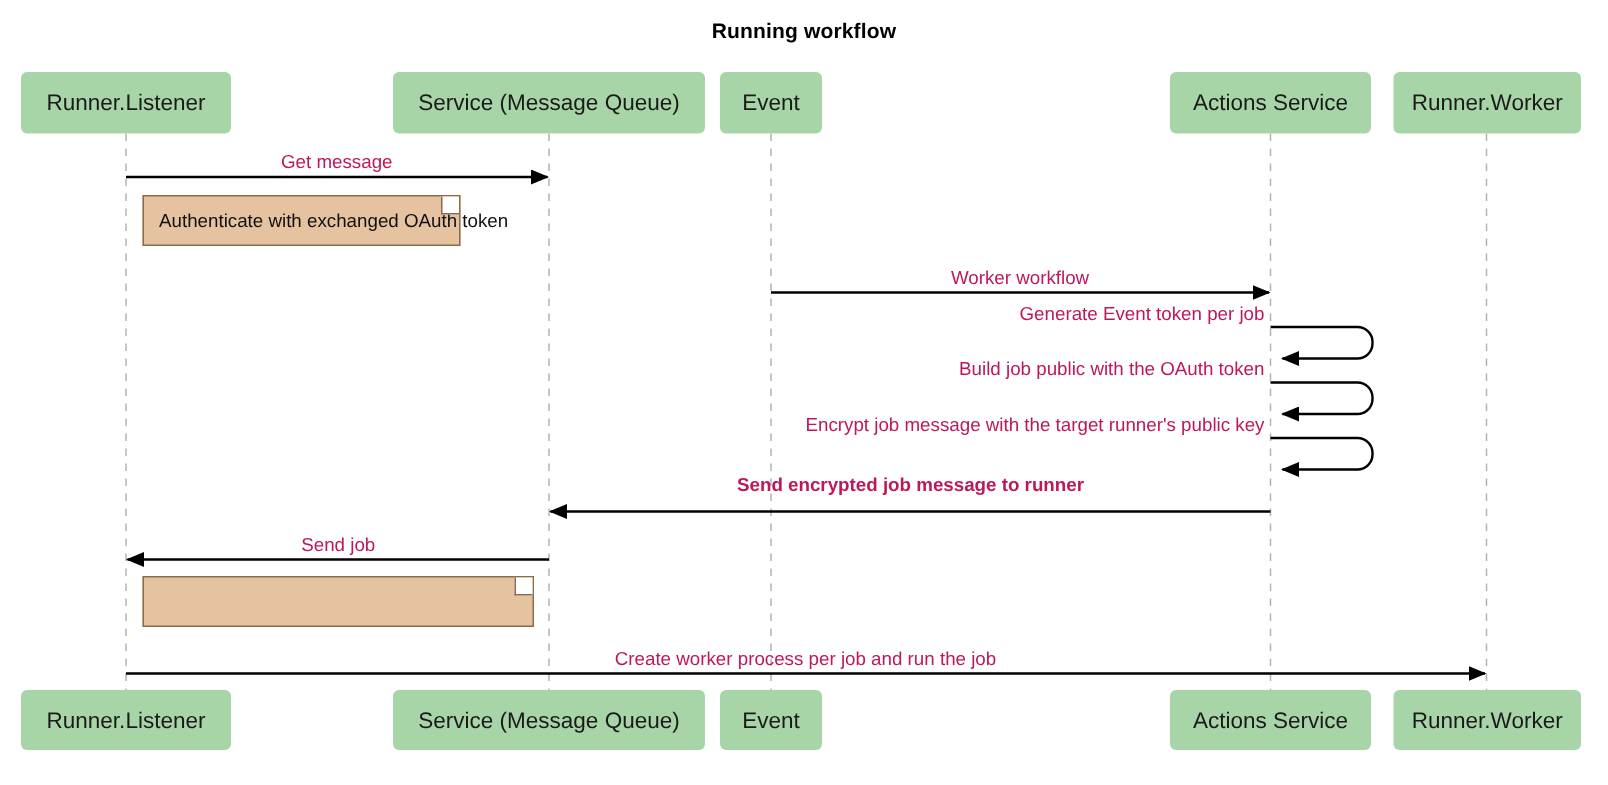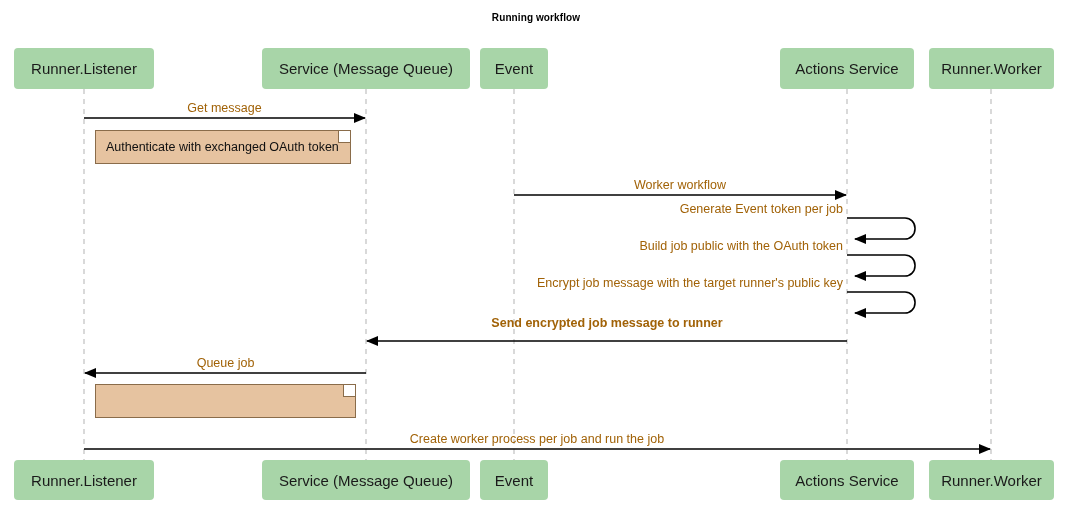--- a/index.html
+++ b/index.html
@@ -1,21 +1,21 @@
 <!DOCTYPE html>
 <html><head>
 <meta charset="utf-8">
 <style>
   html,body{margin:0;padding:0;background:#ffffff;}
   body{font-family:"Liberation Sans",sans-serif;}
   #canvas{position:relative;width:1072px;height:523px;background:#ffffff;overflow:hidden;}
   #svgroot{position:absolute;left:0;top:0;width:1072px;height:523px;}
 
   .diagram-title{
-    position:absolute;text-align:center;font-weight:bold;font-size:10px;color:#000;
+    position:absolute;text-align:center;font-weight:bold;font-size:14px;color:#000;
     white-space:nowrap;letter-spacing:0.1px;
   }
 
   .participant-box{
     position:absolute;box-sizing:border-box;
     background:#a8d5a8;border-radius:4px;
     display:flex;align-items:center;justify-content:center;
     font-size:15px;color:#1a1a1a;white-space:nowrap;
   }
 
@@ -30,21 +30,21 @@
     position:absolute;top:0;right:0;width:11px;height:11px;
     background:linear-gradient(225deg,#ffffff 0%,#ffffff 48%,#8a6c4a 48%,#8a6c4a 60%,#d9b governs 60%);
   }
   .note-fold{
     background:#ffffff;
     border-left:1px solid #8a6c4a;
     border-bottom:1px solid #8a6c4a;
   }
 
   .msg-label{
-    position:absolute;font-size:12.5px;color:#a16207;white-space:nowrap;
+    position:absolute;font-size:12.5px;color:#be185d;white-space:nowrap;
     text-align:center;
   }
   .msg-label.right-align{text-align:right;}
 </style>
 </head>
 <body>
 
 <div id="canvas">
 
   <svg id="svgroot" viewBox="0 0 1072 523" xmlns="http://www.w3.org/2000/svg">
@@ -102,32 +102,32 @@
         <span>Event</span>
       </div>
       <div class="participant-box" style="left: 780px; top: 460px; width: 134px; height: 40px;">
         <span>Actions Service</span>
       </div>
       <div class="participant-box" style="left: 929px; top: 460px; width: 125px; height: 40px;">
         <span>Runner.Worker</span>
       </div>
     </div>
   <div id="notes-layer">
-      <div class="note-box" style="left: 95px; top: 130px; width: 256px; height: 34px;">
+      <div class="note-box" style="left: 95px; top: 130px; width: 212px; height: 34px;">
         <span class="note-text">Authenticate with exchanged OAuth token</span>
         <span class="note-fold"></span>
       </div>
       <div class="note-box" style="left: 95px; top: 384px; width: 261px; height: 34px;">
         <span class="note-fold"></span>
       </div>
     </div>
   <div id="labels-layer">
       <div class="msg-label" style="left: 84px; width: 281px; top: 101px;">Get message</div>
       <div class="msg-label" style="left: 514px; width: 332px; top: 178px;">Worker workflow</div>
       <div class="msg-label right-align" style="left: 0px; width: 843px; top: 202px;">Generate Event token per job</div>
       <div class="msg-label right-align" style="left: 0px; width: 843px; top: 239px;">Build job public with the OAuth token</div>
       <div class="msg-label right-align" style="left: 0px; width: 843px; top: 276px;">Encrypt job message with the target runner's public key</div>
       <div class="msg-label" style="left: 367px; width: 480px; top: 316px; font-weight: bold;">Send encrypted job message to runner</div>
-      <div class="msg-label" style="left: 85px; width: 281px; top: 356px;">Queue job</div>
+      <div class="msg-label" style="left: 85px; width: 281px; top: 356px;">Send job</div>
       <div class="msg-label" style="left: 84px; width: 906px; top: 432px;">Create worker process per job and run the job</div>
     </div>
 
 </div>
 
 </body></html>

